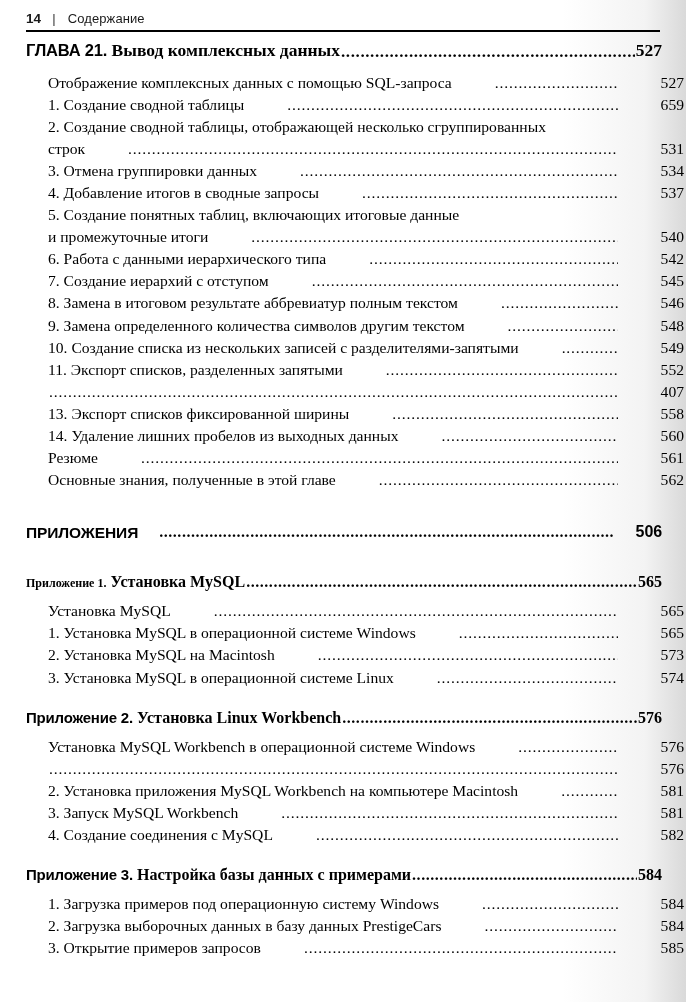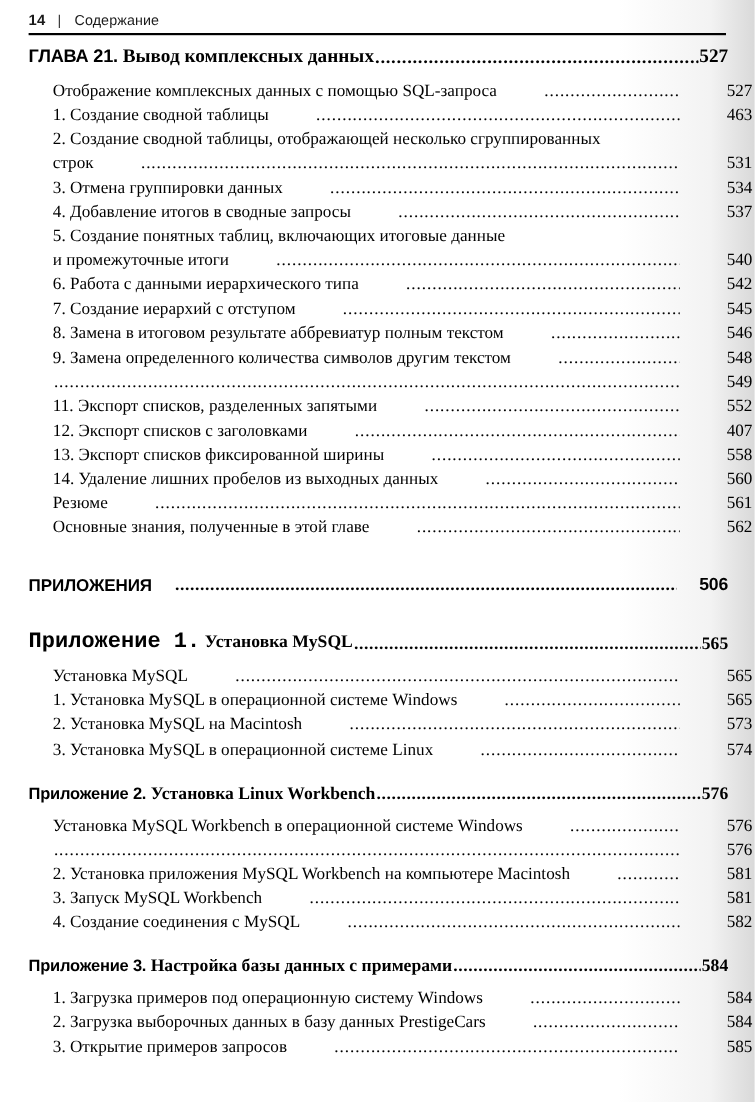--- a/index.html
+++ b/index.html
@@ -147,22 +147,22 @@
     font-weight: bold;
     margin-bottom: 13px;
   }
   .lvl-appendix .kicker {
     font-family: "Liberation Sans", "DejaVu Sans", sans-serif;
     font-weight: bold;
     font-size: 15px;
     letter-spacing: -0.2px;
   }
   .lvl-appendix .kicker.serifed {
-    font-family: Liberation Mono, monospace;
-    font-size: 20px;
+    font-family: Liberation Serif, serif;
+    font-size: 12px;
     letter-spacing: 0;
   }
   .lvl-appendix .rest {
     font-family: "Liberation Serif", "DejaVu Serif", serif;
     font-weight: bold;
     font-size: 16px;
   }
   .lvl-appendix .leader { font-size: 16px; letter-spacing: 0.55px; }
   .lvl-appendix .pageno { font-size: 16px; font-weight: bold; }
 
@@ -204,21 +204,21 @@
         <span class="pageno">527</span>
       </div>
       <div class="row lvl-section">
         <span class="label">Отображение комплексных данных с помощью SQL-запроса</span>
         <span class="leader">................................................................................................................................................................................................................................................................................................................................................................................................................</span>
         <span class="pageno">527</span>
       </div>
       <div class="row lvl-section">
         <span class="label">1. Создание сводной таблицы</span>
         <span class="leader">................................................................................................................................................................................................................................................................................................................................................................................................................</span>
-        <span class="pageno">463</span>
+        <span class="pageno">659</span>
       </div>
       <div class="row lvl-section cont">
         <span class="label">2. Создание сводной таблицы, отображающей несколько сгруппированных</span>
       </div>
       <div class="row lvl-section">
         <span class="label">строк</span>
         <span class="leader">................................................................................................................................................................................................................................................................................................................................................................................................................</span>
         <span class="pageno">531</span>
       </div>
       <div class="row lvl-section">
@@ -253,30 +253,30 @@
         <span class="label">8. Замена в итоговом результате аббревиатур полным текстом</span>
         <span class="leader">................................................................................................................................................................................................................................................................................................................................................................................................................</span>
         <span class="pageno">546</span>
       </div>
       <div class="row lvl-section">
         <span class="label">9. Замена определенного количества символов другим текстом</span>
         <span class="leader">................................................................................................................................................................................................................................................................................................................................................................................................................</span>
         <span class="pageno">548</span>
       </div>
       <div class="row lvl-section">
+        <span class="label">10. Создание списка из нескольких записей с разделителями-запятыми</span>
         <span class="leader">................................................................................................................................................................................................................................................................................................................................................................................................................</span>
         <span class="pageno">549</span>
       </div>
       <div class="row lvl-section">
         <span class="label">11. Экспорт списков, разделенных запятыми</span>
         <span class="leader">................................................................................................................................................................................................................................................................................................................................................................................................................</span>
         <span class="pageno">552</span>
       </div>
       <div class="row lvl-section">
-        <span class="label">12. Экспорт списков с заголовками</span>
         <span class="leader">................................................................................................................................................................................................................................................................................................................................................................................................................</span>
         <span class="pageno">407</span>
       </div>
       <div class="row lvl-section">
         <span class="label">13. Экспорт списков фиксированной ширины</span>
         <span class="leader">................................................................................................................................................................................................................................................................................................................................................................................................................</span>
         <span class="pageno">558</span>
       </div>
       <div class="row lvl-section">
         <span class="label">14. Удаление лишних пробелов из выходных данных</span>

